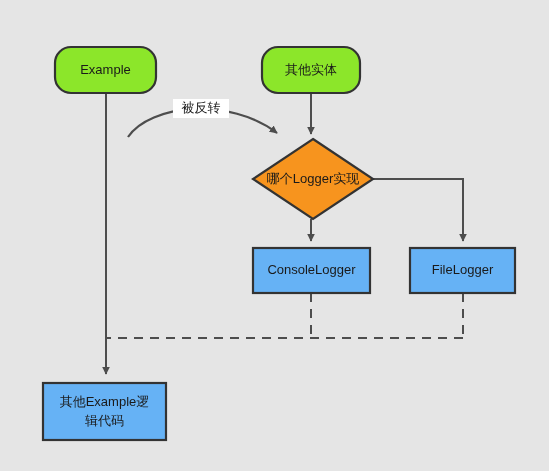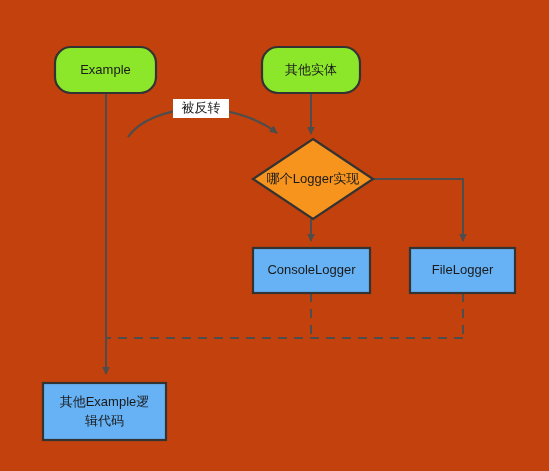--- a/index.html
+++ b/index.html
@@ -10,21 +10,21 @@
   body {
     width: 549px;
     height: 471px;
     overflow: hidden;
     font-family: "Liberation Sans", "DejaVu Sans", sans-serif;
   }
   #diagram-root {
     position: relative;
     width: 549px;
     height: 471px;
-    background: #c2410c;
+    background: #e5e5e5;
   }
   svg#diagram-canvas {
     position: absolute;
     left: 0;
     top: 0;
     width: 549px;
     height: 471px;
     display: block;
   }
   .node-label {

